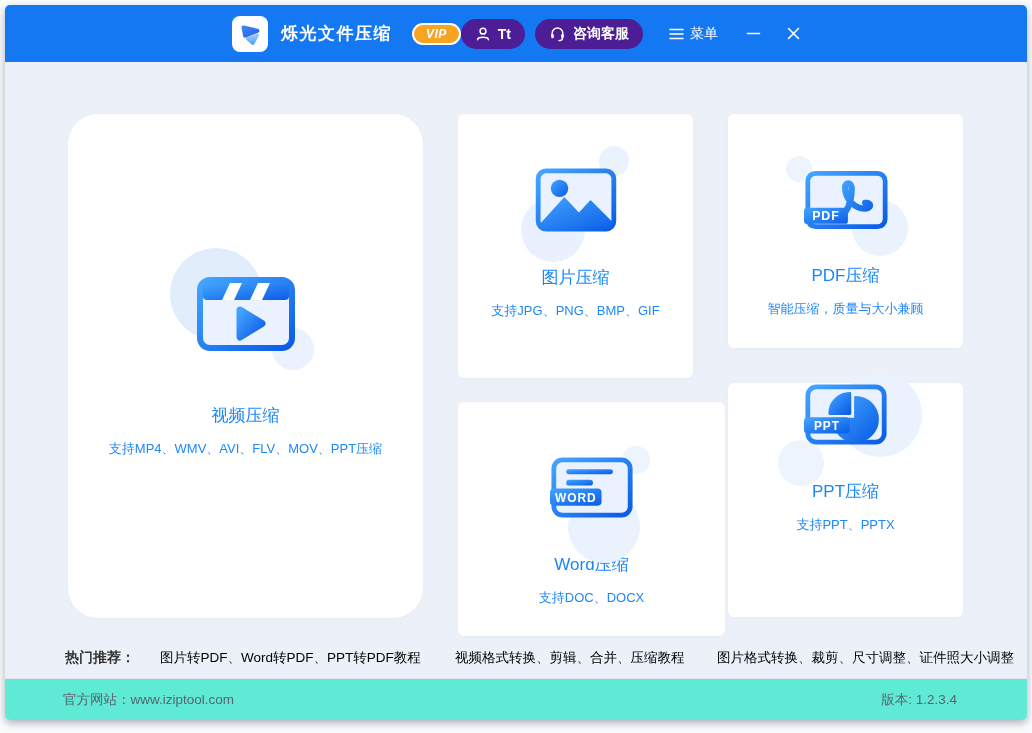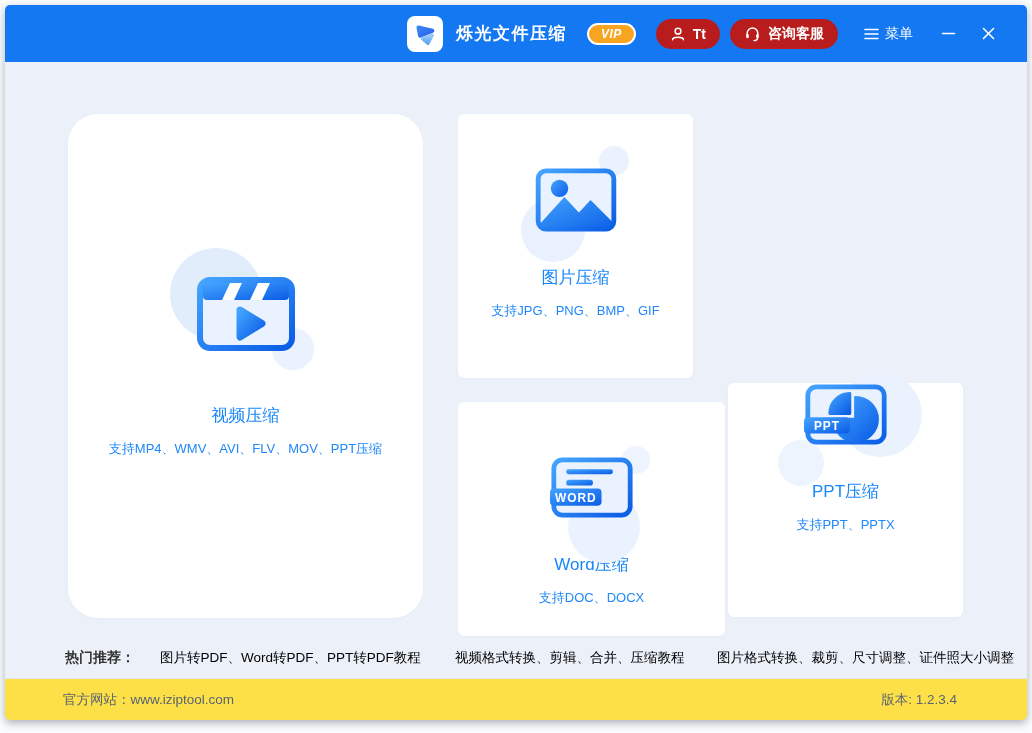--- a/index.html
+++ b/index.html
@@ -4,30 +4,30 @@
 <style>
   * { margin:0; padding:0; box-sizing:border-box; }
   html,body { width:1032px; height:733px; background:#fbfcfd;
     font-family:"Liberation Sans","DejaVu Sans",sans-serif; }
   .window { position:absolute; left:5px; top:5px; width:1022px; height:715px;
     border-radius:5px; overflow:hidden; display:flex; flex-direction:column;
     box-shadow:0 3px 9px rgba(90,102,122,.5); background:#ECF1F9; }
 
   
   .titlebar { height:57px; flex:0 0 57px; background:#1478F2; display:flex;
-    align-items:center; justify-content:flex-end; padding:0 28px 0 32px;gap:20px; }
+    align-items:center; justify-content:center; padding:0 28px 0 32px; }
   .tb-left { display:flex; align-items:center; }
   .logo { width:36px; height:36px; background:#fff; border-radius:8px;
     display:flex; align-items:center; justify-content:center; }
   .app-name { color:#fff; font-size:17px; font-weight:600; letter-spacing:1.5px; margin-left:13px; }
   .vip { margin-left:20px; background:#F7A421; border:2px solid #fff; border-radius:12px;
     height:22px; padding:0 12px; display:flex; align-items:center; cursor:pointer; }
   .vip span { color:#fff; font-size:12px; font-weight:800; font-style:italic; letter-spacing:.5px; }
   .tb-right { display:flex; align-items:center; }
-  .pill { border:none; background:#b91c1c; color:#fff; height:30px; border-radius:15px;
+  .pill { border:none; background:#4c1d95; color:#fff; height:30px; border-radius:15px;
     padding:0 14px; display:flex; align-items:center; gap:7px; font-size:14px;
     font-family:inherit; cursor:pointer; }
   .pill + .pill { margin-left:10px; }
   .pill span { font-weight:600; }
   .menu-btn { border:none; background:transparent; color:#fff; display:flex; align-items:center;
     gap:6px; font-size:14px; font-family:inherit; margin-left:26px; cursor:pointer; }
   .win-btn { border:none; background:transparent; color:#fff; display:flex; align-items:center;
     justify-content:center; width:22px; height:22px; cursor:pointer; }
   .win-btn.min { margin-left:24px; } .win-btn.cls { margin-left:18px; }
 
@@ -59,21 +59,21 @@
   .card-ppt  .deco-small { width:46px; height:46px; left:-26px; bottom:-40px; background:#EDF4FE; }
 
   
   .recs { position:absolute; left:0; right:0; top:584px; height:26px; }
   .recs-label { position:absolute; left:60px; top:3px; font-size:14px; font-weight:700; color:#333; }
   .rec-link { position:absolute; top:3px; font-size:13.5px; color:#000000; text-decoration:none;
     white-space:nowrap; cursor:pointer; }
   .rec-link.l1 { left:155px; } .rec-link.l2 { left:450px; } .rec-link.l3 { left:712px; }
 
   
-  .footer { flex:0 0 42px; background:#fde047; border-top:1px solid #E2E6EC;
+  .footer { flex:0 0 42px; background:#5eead4; border-top:1px solid #E2E6EC;
     display:flex; align-items:center; justify-content:space-between;
     padding:0 70px 0 58px; font-size:13.5px; color:#5A6472; }
 </style>
 </head>
 <body>
 
 <div class="window">
 
   <header class="titlebar">
     <div class="tb-left">
@@ -177,20 +177,40 @@
             <circle cx="25" cy="21" r="9" fill="url(#gi)"></circle>
             <polygon points="0,63 30,30 45,46 57,33 84,60 84,66 0,66" fill="url(#gi)"></polygon>
           </g>
           <rect x="3" y="3" width="78" height="60" rx="8" fill="none" stroke="url(#gi)" stroke-width="5"></rect>
         </svg>
       </div>
       <div class="card-title">图片压缩</div>
       <div class="card-sub">支持JPG、PNG、BMP、GIF</div>
     </div>
 
+    <div class="card card-pdf">
+      <div class="icon-wrap">
+        <span class="deco deco-big"></span>
+        <span class="deco deco-small"></span>
+        <svg class="icon" width="84" height="60" viewBox="0 0 88 62">
+          <defs>
+              <linearGradient id="gp" x1="0" y1="0" x2="1" y2="1">
+            <stop offset="0" stop-color="#44A5FE"></stop>
+                <stop offset="1" stop-color="#0A5CE6"></stop>
+              </linearGradient>
+            </defs>
+          <rect x="4" y="3" width="81" height="56" rx="8" fill="#E9F2FE" stroke="url(#gp)" stroke-width="5"></rect>
+          <path d="M37,51 C46,43 50,31 50,19 C50,12 43,12 43,18 C43,30 53,40 64,40 C71,40 71,33 64,34" fill="none" stroke="url(#gp)" stroke-width="6.5" stroke-linecap="round"></path>
+          <rect x="0" y="39" width="46" height="17" rx="3" fill="url(#gp)"></rect>
+          <text x="23" y="52" text-anchor="middle" fill="#fff" font-size="13" font-weight="bold" letter-spacing="1" font-family="Liberation Sans, sans-serif">PDF</text>
+        </svg>
+      </div>
+      <div class="card-title">PDF压缩</div>
+      <div class="card-sub">智能压缩，质量与大小兼顾</div>
+    </div>
 
     <div class="card card-word">
       <div class="icon-wrap">
         <span class="deco deco-big"></span>
         <span class="deco deco-small"></span>
         <svg class="icon" width="84" height="63" viewBox="0 0 88 66">
           <defs>
               <linearGradient id="gw" x1="0" y1="0" x2="1" y2="1">
             <stop offset="0" stop-color="#44A5FE"></stop>
                 <stop offset="1" stop-color="#0A5CE6"></stop>

